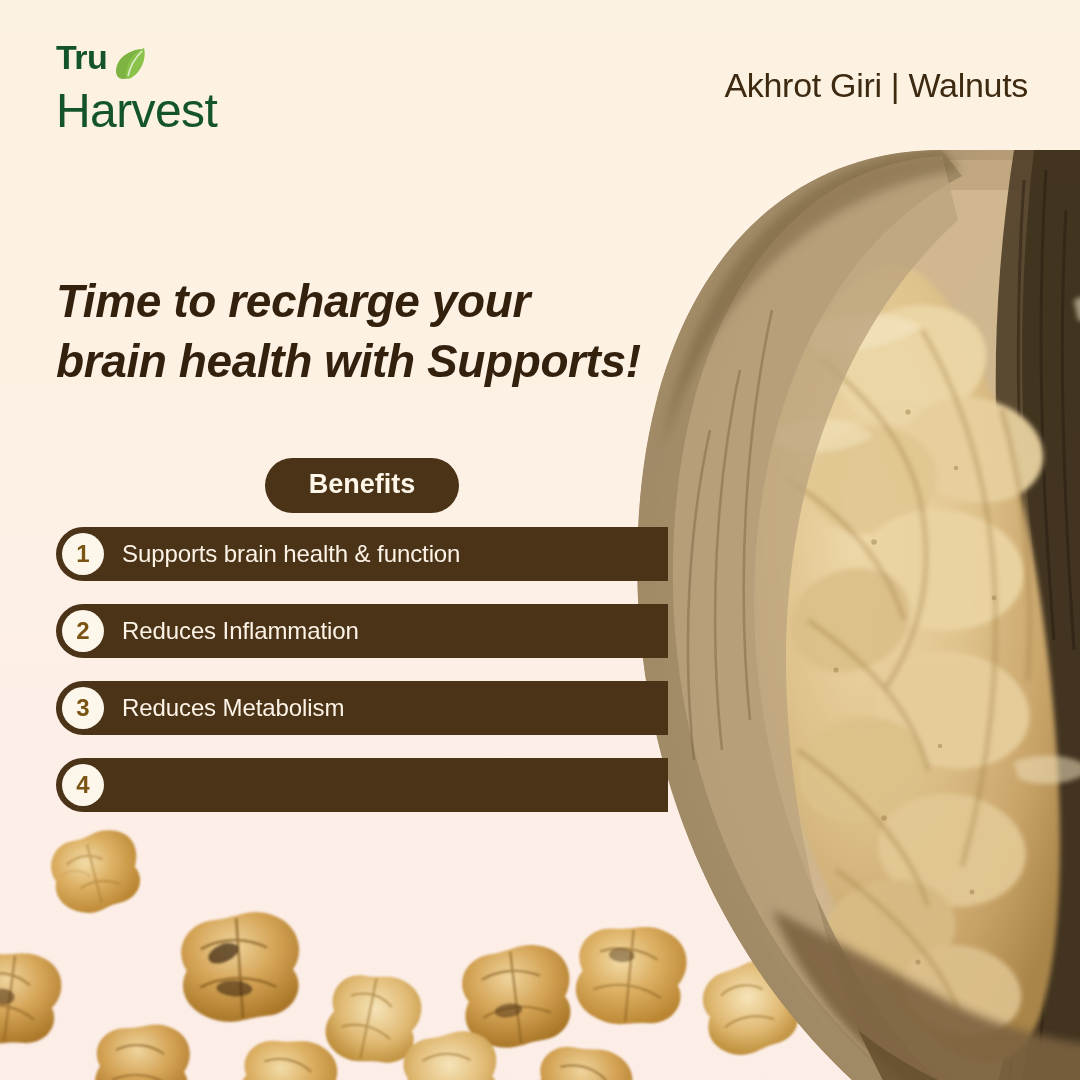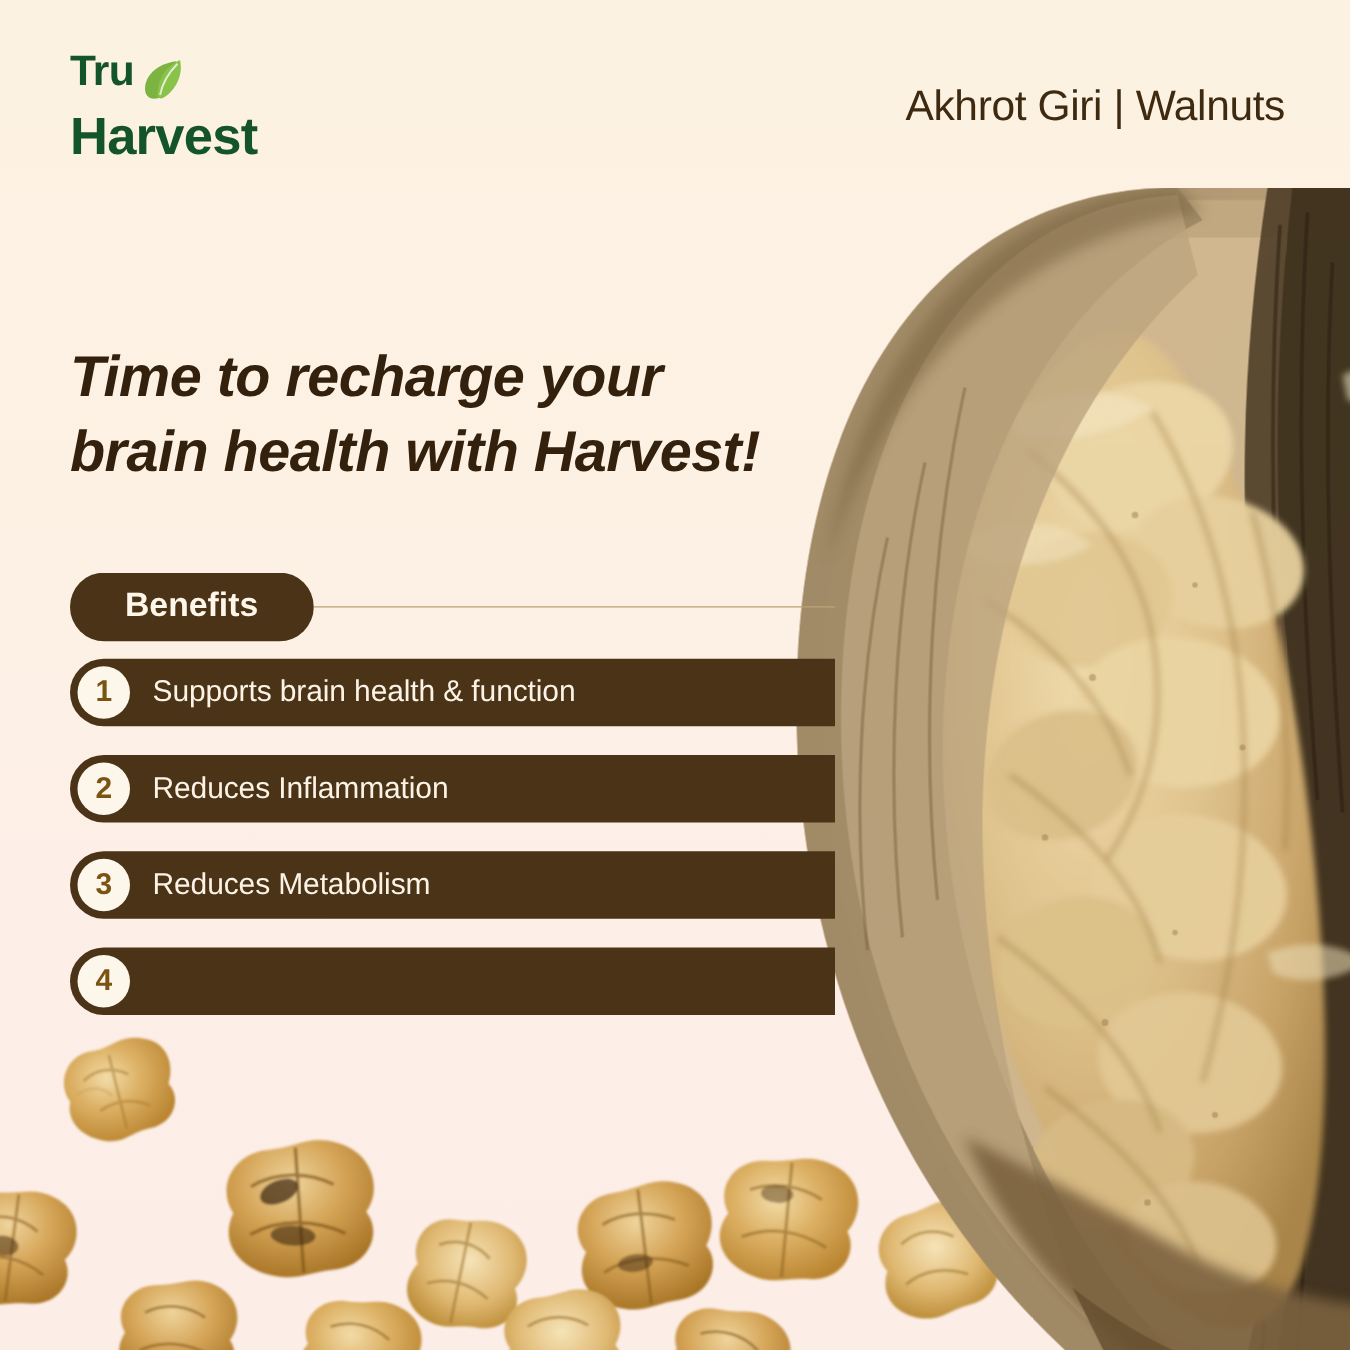--- a/index.html
+++ b/index.html
@@ -38,21 +38,21 @@
     position:absolute;left:56px;top:42px;z-index:6;
     line-height:0.94;
   }
   .logo-row{display:flex;align-items:flex-start;}
   .logo-word{
     font-size:34px;font-weight:bold;color:#13542B;
     letter-spacing:-0.6px;
   }
   .leaf{margin-left:4px;margin-top:2px;}
   .logo-word2{
-    font-size:42px;font-weight:bold;color:#13542B;
+    font-size:48px;font-weight:normal;color:#13542B;
     letter-spacing:-0.6px;margin-top:2px;
   }
 
   .product-title{
     position:absolute;right:52px;top:66px;z-index:6;
     font-size:34px;font-weight:normal;color:#3E2A10;
     letter-spacing:-0.3px;white-space:nowrap;
   }
 
   
@@ -61,21 +61,21 @@
     font-size:46px;font-weight:bold;color:#33210D;
     line-height:1.30;letter-spacing:-0.4px;
     width:640px;
     font-style:italic;
   }
   .headline .l{display:block;}
 
   
   .badge-row{
     position:absolute;left:56px;top:458px;z-index:6;
-    display:flex;align-items:center;width:612px;
+    display:flex;align-items:center;width:612px;flex-direction:column;
   }
   .badge{
     background:#4A3317;color:#FFF6EA;
     font-size:27px;font-weight:bold;
     padding:11px 44px 13px 44px;
     border-radius:30px;
     white-space:nowrap;
   }
   .badge-line{
     flex:1;height:1px;background:#BCA277;margin-left:0px;
@@ -347,21 +347,21 @@
         </svg>
       </span>
     </div>
     <div class="logo-word2">Harvest</div>
   </div>
 
   <div class="product-title">Akhrot Giri | Walnuts</div>
 
   <div class="headline">
     <span class="l">Time to recharge your</span>
-    <span class="l">brain health with Harvest!</span>
+    <span class="l">brain health with Supports!</span>
   </div>
 
   <div class="badge-row">
     <div class="badge">Benefits</div>
     <div class="badge-line"></div>
   </div>
 
   <div class="bars">
     <div class="bar">
       <div class="num">1</div>

